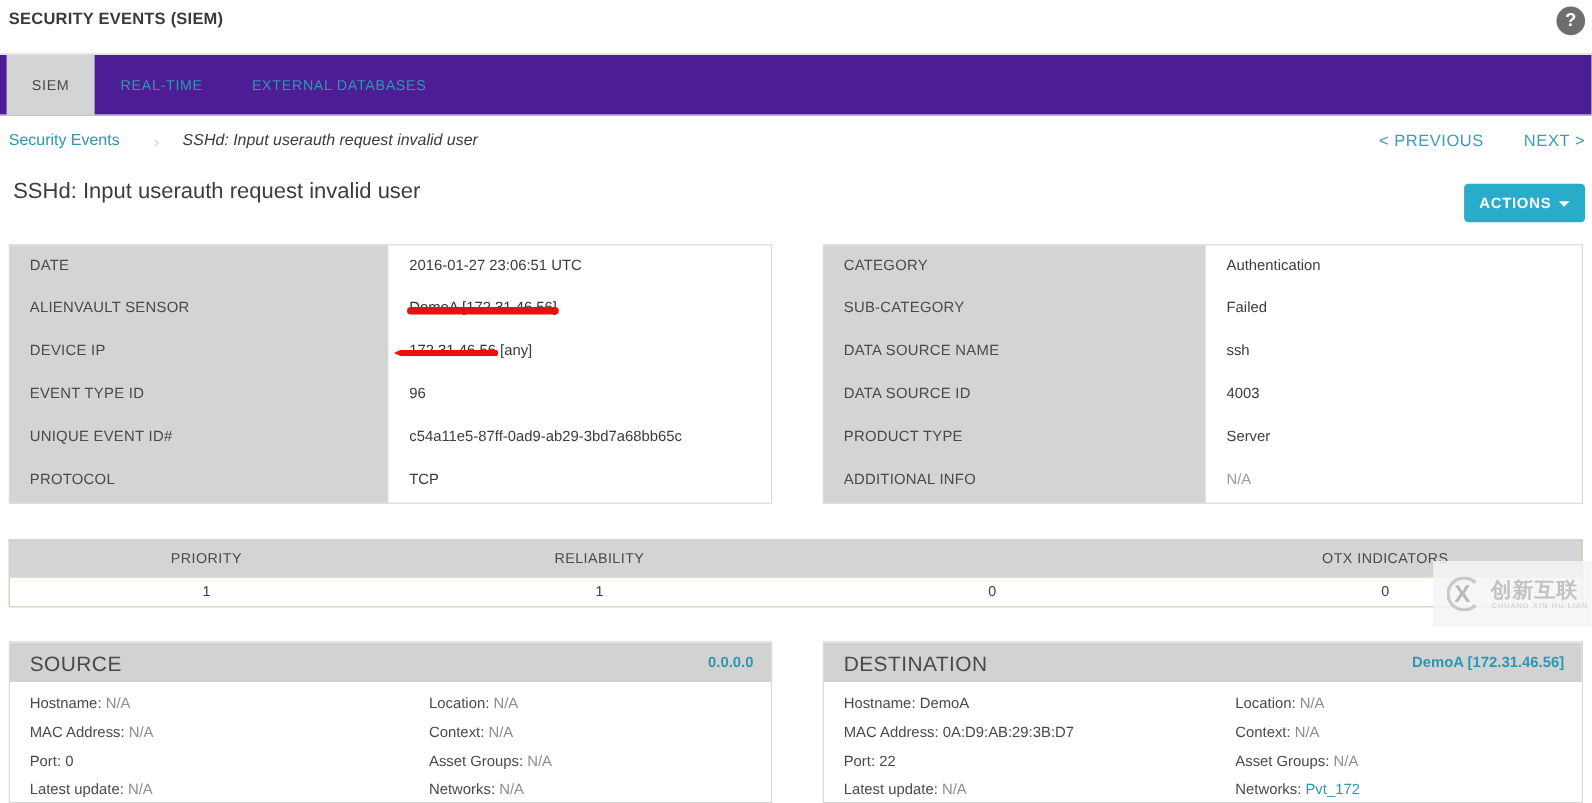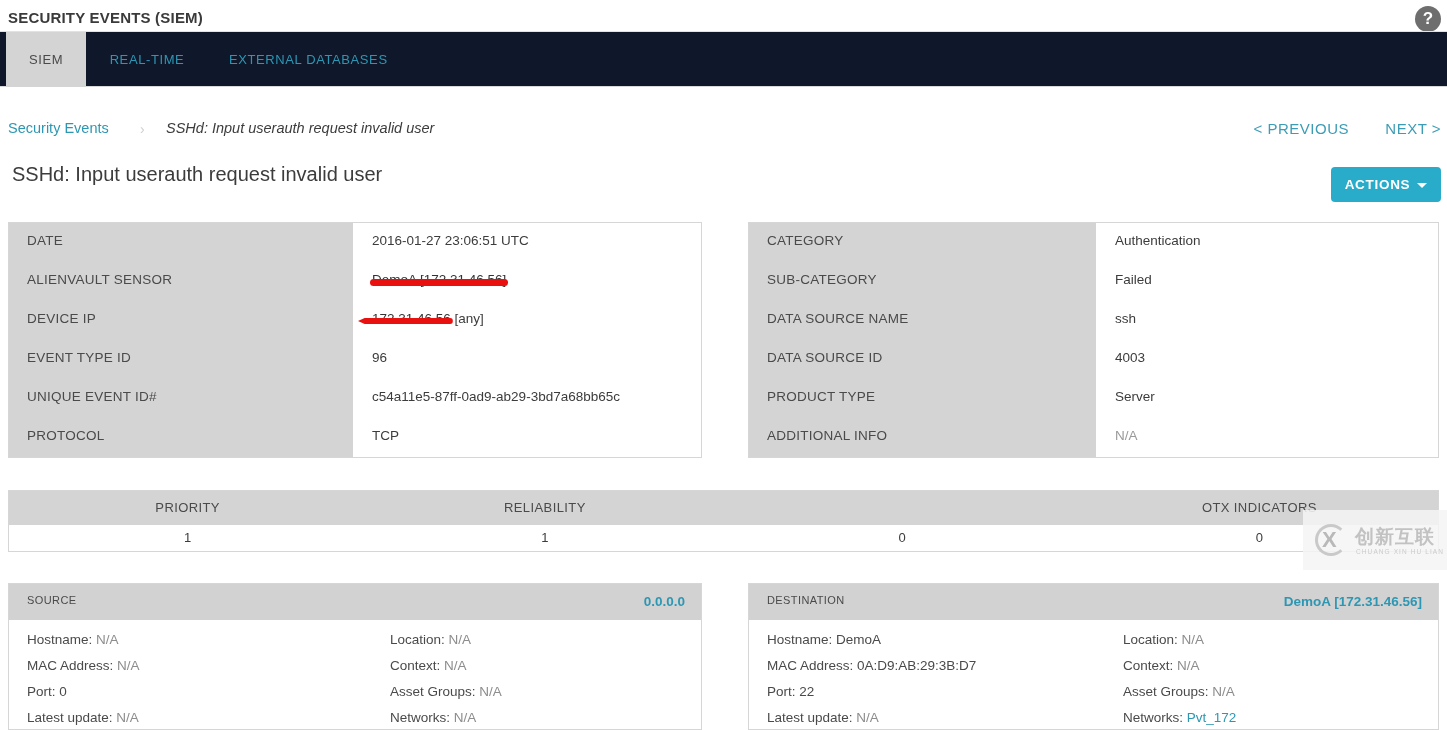--- a/index.html
+++ b/index.html
@@ -26,22 +26,22 @@
   .help-icon {
     position: absolute; right: 6px; top: 6px;
     width: 26px; height: 26px; border-radius: 50%;
     background: #6e6e6e; color: #ffffff;
     font-size: 17px; font-weight: bold; line-height: 26px; text-align: center;
     cursor: pointer; user-select: none;
   }
 
   
   .tabbar {
-    position: absolute; left: 0; top: 31px; width: 1447px; height: 56px;
-    background: #0f172a;
+    position: absolute; left: 0; top: 49px; width: 1447px; height: 56px;
+    background: #4c1d95;
     border-top: 1px solid #e2e2e2;
     border-bottom: 1px solid #d9d9d9;
     padding-left: 26px;
   }
   .tab {
     position: absolute; top: 0; height: 55px; line-height: 55px;
     font-size: 13px; letter-spacing: .6px;
     color: #2d97b3; cursor: pointer; white-space: nowrap;
     text-align: center;
   }
@@ -147,21 +147,21 @@
     background: #ffffff; border: 1px solid #d6d6d6; overflow: hidden;
   }
   #sd-source { left: 8px;  width: 694px; }
   #sd-dest   { left: 748px; width: 691px; }
   .sd-head {
     position: absolute; left: 0; top: 0; right: 0; height: 36px;
     background: #d2d2d2;
   }
   .sd-title {
     position: absolute; left: 18px; top: 10px;
-    font-size: 11px; letter-spacing: .4px; color: #4a4a4a; white-space: nowrap;
+    font-size: 19px; letter-spacing: .4px; color: #4a4a4a; white-space: nowrap;
   }
   .sd-addr {
     position: absolute; right: 16px; top: 10px;
     font-size: 13.5px; font-weight: bold; color: #2d97b3; cursor: pointer; white-space: nowrap;
   }
   .sd-body { position: absolute; left: 0; top: 36px; right: 0; bottom: 0; }
   .sd-item {
     position: absolute; font-size: 13.5px; color: #4a4a4a; white-space: nowrap;
   }
   .sd-item .v { color: #8d8d8d; }

